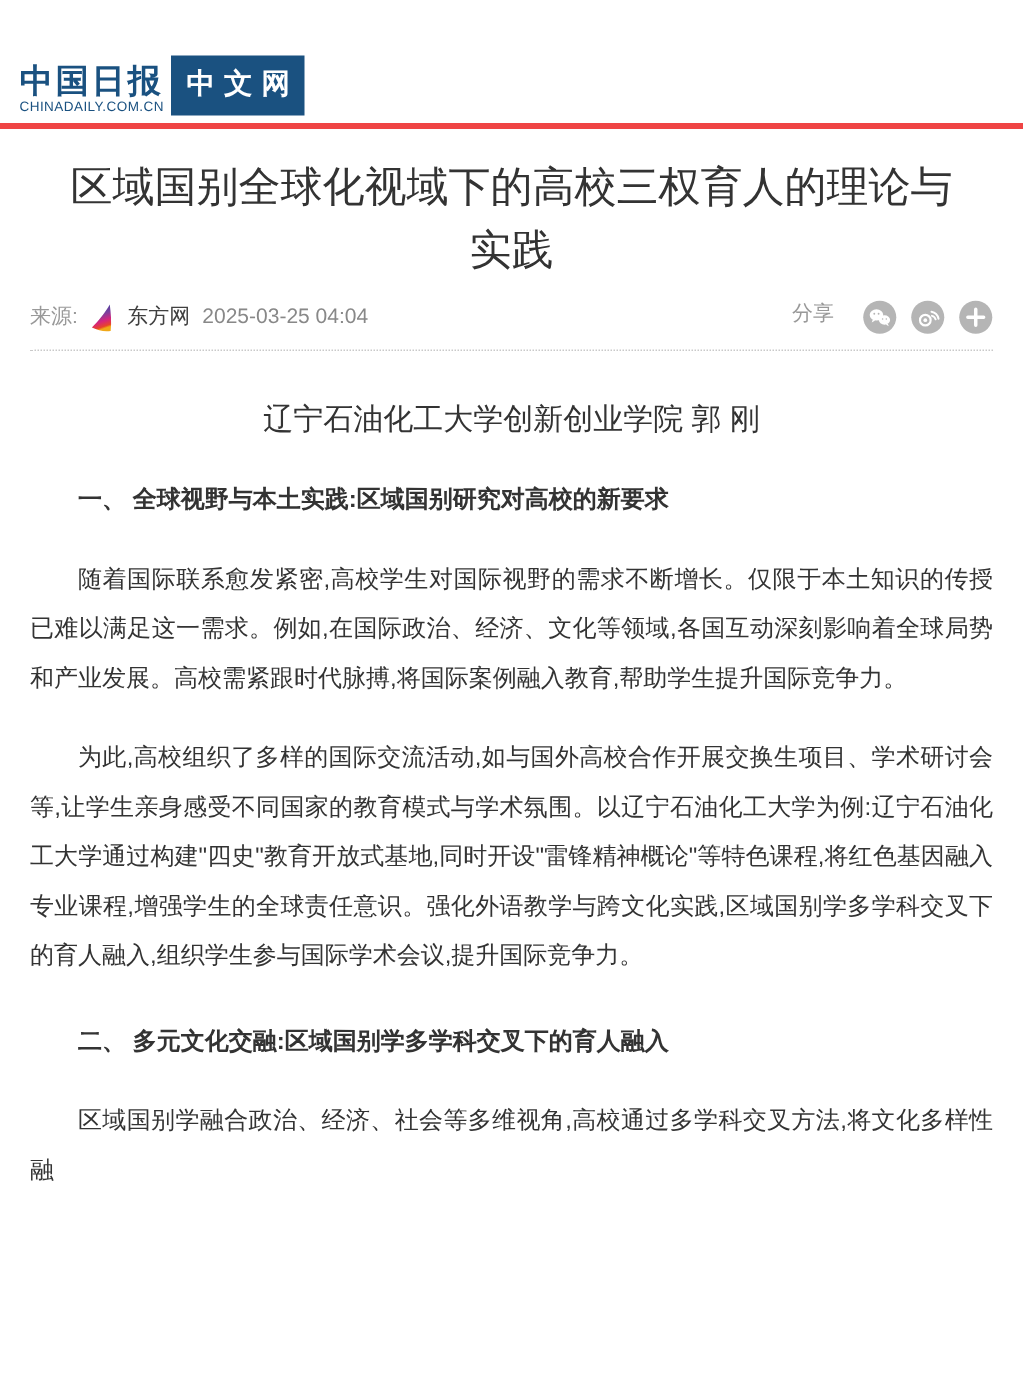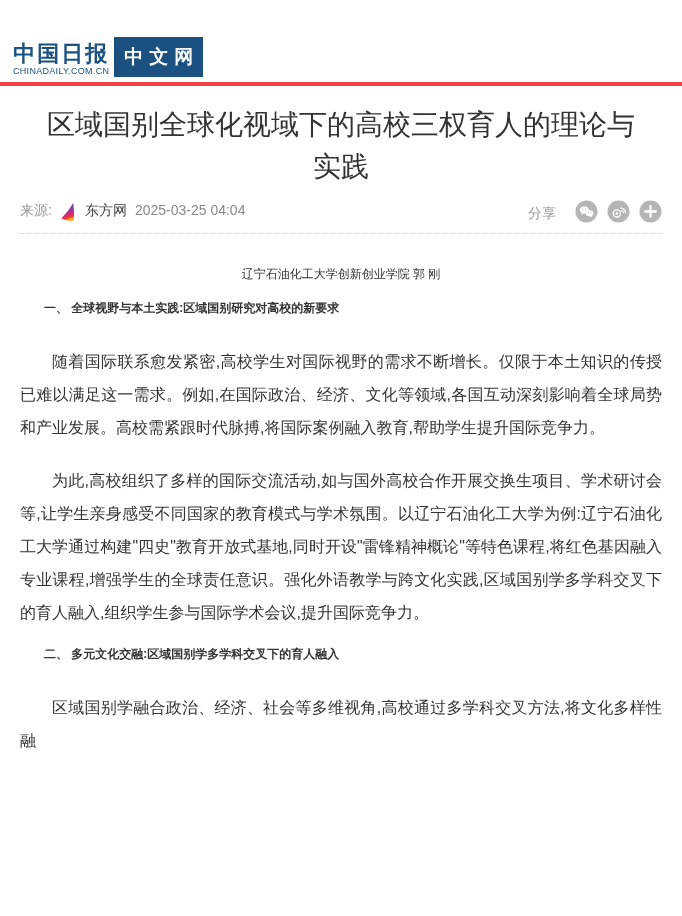--- a/index.html
+++ b/index.html
@@ -37,32 +37,32 @@
   .meta-row {
     margin-top:12px; padding-bottom:10px;
     display:flex; justify-content:space-between; align-items:center;
     font-size:14px; color:#999;
   }
   .meta-left { display:flex; align-items:flex-start; }
   .meta-left .source-label { margin-right:8px; }
   .source-logo { display:inline-flex; align-items:flex-end; margin-right:8px; }
   .source-name { color:#404040; margin-right:8px; }
   .publish-time { color:#888; }
-  .meta-right { display:flex; align-items:flex-end;margin-left:36px; }
+  .meta-right { display:flex; align-items:flex-start;margin-left:36px; }
   .share-label { margin-right:10px; color:#999; }
   .share-btn { display:inline-flex; margin-left:9px; cursor:pointer; }
   .dotted-divider { border:none; border-top:1px dotted #c9c9c9; height:0; margin:0; }
-  .byline { text-align:center; font-size:12px; color:#333; margin:32px 0 0; }
+  .byline { text-align:center; font-size:20px; color:#333; margin:32px 0 0; }
   .article-body p.para {
     font-size:16px; line-height:33px; color:#333;
     text-indent:2em; margin:20px 0 0; text-align:justify;
   }
   .article-body h2.section-heading {
-    font-size:12px; line-height:33px; font-weight:bold; color:#333;
-    text-indent:2em; margin:9px 0 0;
+    font-size:16px; line-height:33px; font-weight:bold; color:#333;
+    text-indent:2em; margin:24px 0 0;
   }
 </style>
 </head>
 <body>
 
 <header class="site-header">
   <div class="logo">
     <div class="logo-left">
       <div class="logo-cn">中国日报</div>
       <div class="logo-en">CHINADAILY.COM.CN</div>

